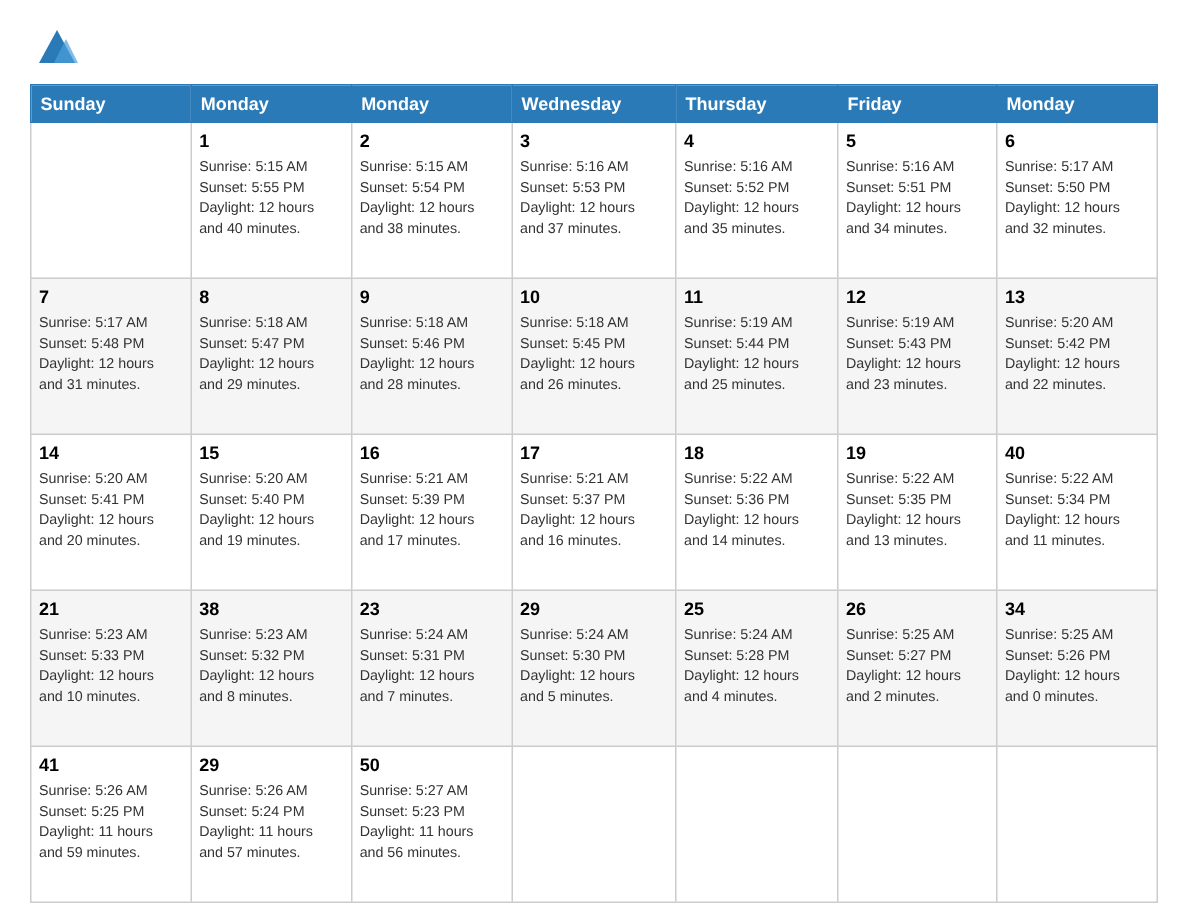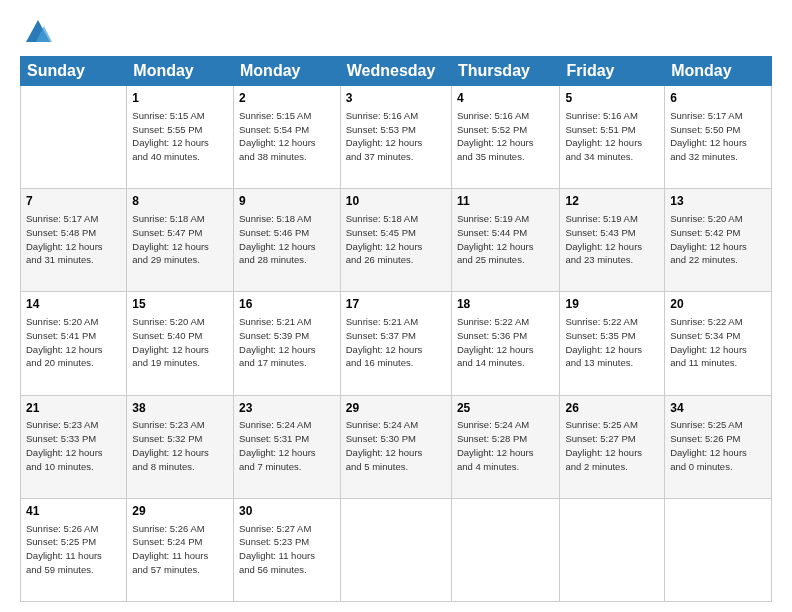--- a/index.html
+++ b/index.html
@@ -63,21 +63,21 @@
       flex: 1;
       border-collapse: collapse;
       width: 100%;
       font-size: 10px;
     }
     .calendar th {
       background-color: #2a7ab8;
       color: #fff;
       text-align: left;
       padding: 5px 6px;
-      font-size: 16px;
+      font-size: 12px;
       font-weight: bold;
       border: 1px solid #2a7ab8;
     }
     .calendar td {
       vertical-align: top;
       border: 1px solid #ccc;
       padding: 4px 5px;
       width: 113px;
       height: 88px;
       line-height: 1.4;
@@ -267,21 +267,21 @@
 and 14 minutes.</div>
           </td>
           <td>
             <span class="day-num">19</span>
             <div class="day-info" style="white-space: pre-line;">Sunrise: 5:22 AM
 Sunset: 5:35 PM
 Daylight: 12 hours
 and 13 minutes.</div>
           </td>
           <td>
-            <span class="day-num">20</span>
+            <span class="day-num">40</span>
             <div class="day-info" style="white-space: pre-line;">Sunrise: 5:22 AM
 Sunset: 5:34 PM
 Daylight: 12 hours
 and 11 minutes.</div>
           </td>
         </tr>
         <tr>
           <td>
             <span class="day-num">21</span>
             <div class="day-info" style="white-space: pre-line;">Sunrise: 5:23 AM
@@ -341,21 +341,21 @@
 and 59 minutes.</div>
           </td>
           <td>
             <span class="day-num">29</span>
             <div class="day-info" style="white-space: pre-line;">Sunrise: 5:26 AM
 Sunset: 5:24 PM
 Daylight: 11 hours
 and 57 minutes.</div>
           </td>
           <td>
-            <span class="day-num">30</span>
+            <span class="day-num">50</span>
             <div class="day-info" style="white-space: pre-line;">Sunrise: 5:27 AM
 Sunset: 5:23 PM
 Daylight: 11 hours
 and 56 minutes.</div>
           </td>
           <td class="empty-cell"></td>
           <td class="empty-cell"></td>
           <td class="empty-cell"></td>
           <td class="empty-cell"></td>
         </tr>

